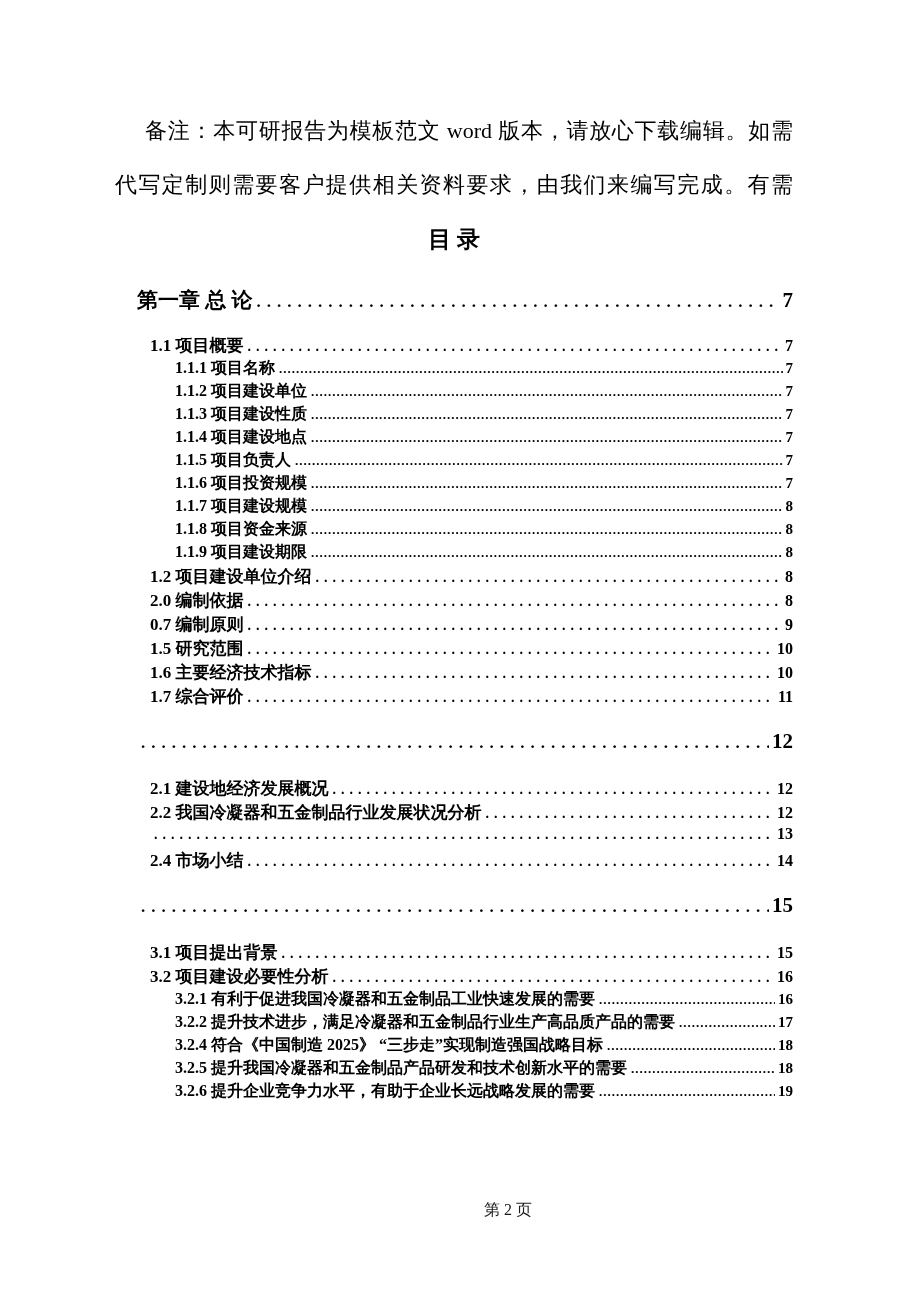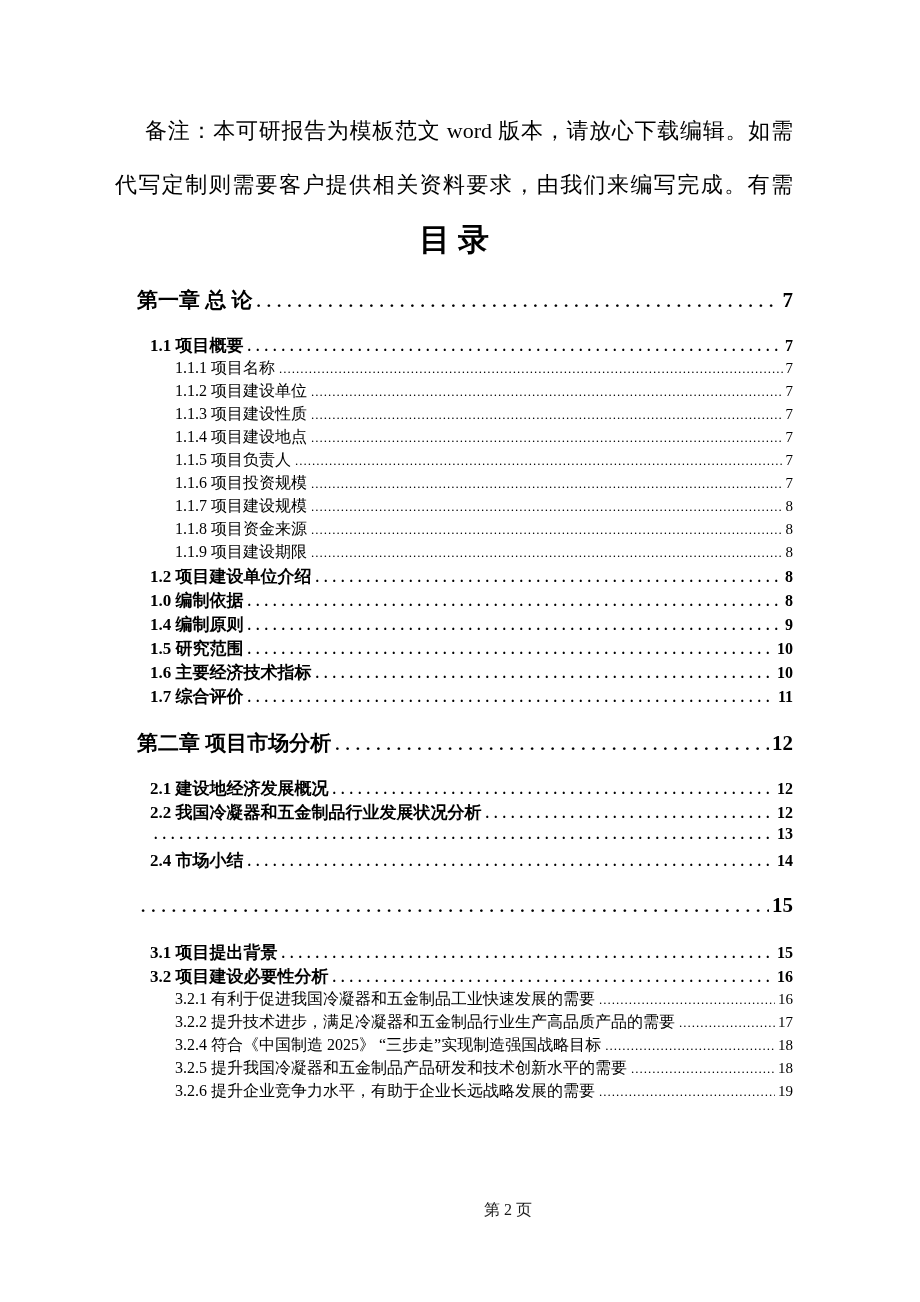--- a/index.html
+++ b/index.html
@@ -41,21 +41,21 @@
   .notice-line.center {
     text-align: center;
     text-align-last: center;
   }
   
   .toc-title {
     margin-top: 6px;
     height: 44px;
     line-height: 44px;
     text-align: center;
-    font-size: 31px;
+    font-size: 23px;
     font-weight: bold;
     margin-bottom: 24px;
   }
   
   .toc-list { width: 100%; }
   .toc-row {
     display: flex;
     align-items: baseline;
     overflow: hidden;
   }
@@ -94,21 +94,21 @@
   }
   .toc-row.level-l1 .dots {
     font-size: 14px;
     letter-spacing: 5px;
   }
   .toc-row.level-l1 .pagenum { font-size: 16px; }
   .toc-row.level-l2 {
     margin-left: 60px;
     height: 23px;
     font-size: 16px;
-    font-weight: normal;
+    font-weight: bold;
   }
   .toc-row.level-l2 .dots {
     font-size: 13px;
     letter-spacing: 1px;
   }
   .toc-row.level-l2 .pagenum { font-size: 15px; }
   
   .footer {
     position: absolute;
     left: 0;
@@ -188,46 +188,45 @@
         <span class="label">1.1.9 项目建设期限</span>
         <span class="dots">............................................................................................................................................................................................................................................................................................................</span>
         <span class="pagenum">8</span>
       </div>
       <div class="toc-row level-l1">
         <span class="label">1.2 项目建设单位介绍</span>
         <span class="dots">............................................................................................................................................................................................................................................................................................................</span>
         <span class="pagenum">8</span>
       </div>
       <div class="toc-row level-l1">
-        <span class="label">1.0 编制依据</span>
-        <span class="dots">............................................................................................................................................................................................................................................................................................................</span>
-        <span class="pagenum">8</span>
-      </div>
-      <div class="toc-row level-l1">
-        <span class="label">1.4 编制原则</span>
+        <span class="label">2.0 编制依据</span>
+        <span class="dots">............................................................................................................................................................................................................................................................................................................</span>
+        <span class="pagenum">8</span>
+      </div>
+      <div class="toc-row level-l1">
+        <span class="label">0.7 编制原则</span>
         <span class="dots">............................................................................................................................................................................................................................................................................................................</span>
         <span class="pagenum">9</span>
       </div>
       <div class="toc-row level-l1">
         <span class="label">1.5 研究范围</span>
         <span class="dots">............................................................................................................................................................................................................................................................................................................</span>
         <span class="pagenum">10</span>
       </div>
       <div class="toc-row level-l1">
         <span class="label">1.6 主要经济技术指标</span>
         <span class="dots">............................................................................................................................................................................................................................................................................................................</span>
         <span class="pagenum">10</span>
       </div>
       <div class="toc-row level-l1">
         <span class="label">1.7 综合评价</span>
         <span class="dots">............................................................................................................................................................................................................................................................................................................</span>
         <span class="pagenum">11</span>
       </div>
       <div class="toc-row level-chapter">
-        <span class="label">第二章 项目市场分析</span>
         <span class="dots">............................................................................................................................................................................................................................................................................................................</span>
         <span class="pagenum">12</span>
       </div>
       <div class="toc-row level-l1">
         <span class="label">2.1 建设地经济发展概况</span>
         <span class="dots">............................................................................................................................................................................................................................................................................................................</span>
         <span class="pagenum">12</span>
       </div>
       <div class="toc-row level-l1">
         <span class="label">2.2 我国冷凝器和五金制品行业发展状况分析</span>

